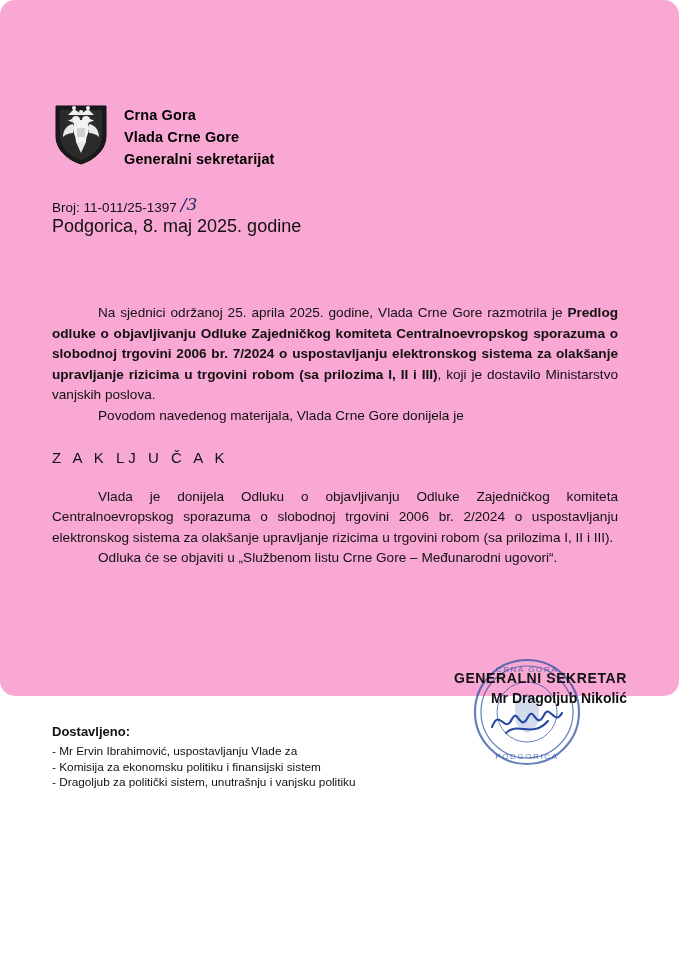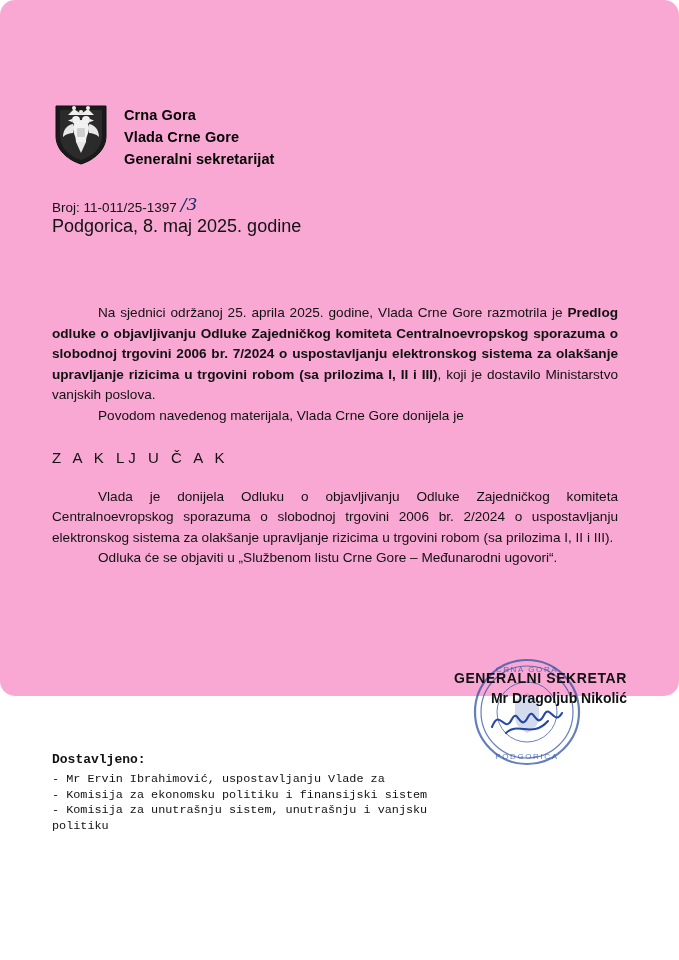--- a/index.html
+++ b/index.html
@@ -140,23 +140,22 @@
     pointer-events: none;
   }
   .stamp svg {
     display: block;
   }
 
   
   .delivery {
     position: absolute;
     left: 52px;
-    top: 752px;
+    top: 724px;
     width: 400px;
-    font-family: Liberation Mono, monospace;
   }
   .delivery-title {
     font-size: 13px;
     font-weight: bold;
     margin-bottom: 5px;
   }
   .delivery-item {
     font-size: 11.8px;
     line-height: 15.5px;
     color: #111111;
@@ -249,17 +248,17 @@
 
   <div class="delivery">
     <div class="delivery-title">Dostavljeno:</div>
     <div class="delivery-item">
       <span>- Mr Ervin Ibrahimović, uspostavljanju Vlade za</span>
     </div>
     <div class="delivery-item">
       <span>- Komisija za ekonomsku politiku i finansijski sistem</span>
     </div>
     <div class="delivery-item">
-      <span>- Komisija za unutrašnju sistem, unutrašnju i vanjsku politiku</span>
+      <span>- Dragoljub za politički sistem, unutrašnju i vanjsku politiku</span>
     </div>
   </div>
 
 </div>
 
 </body></html>

